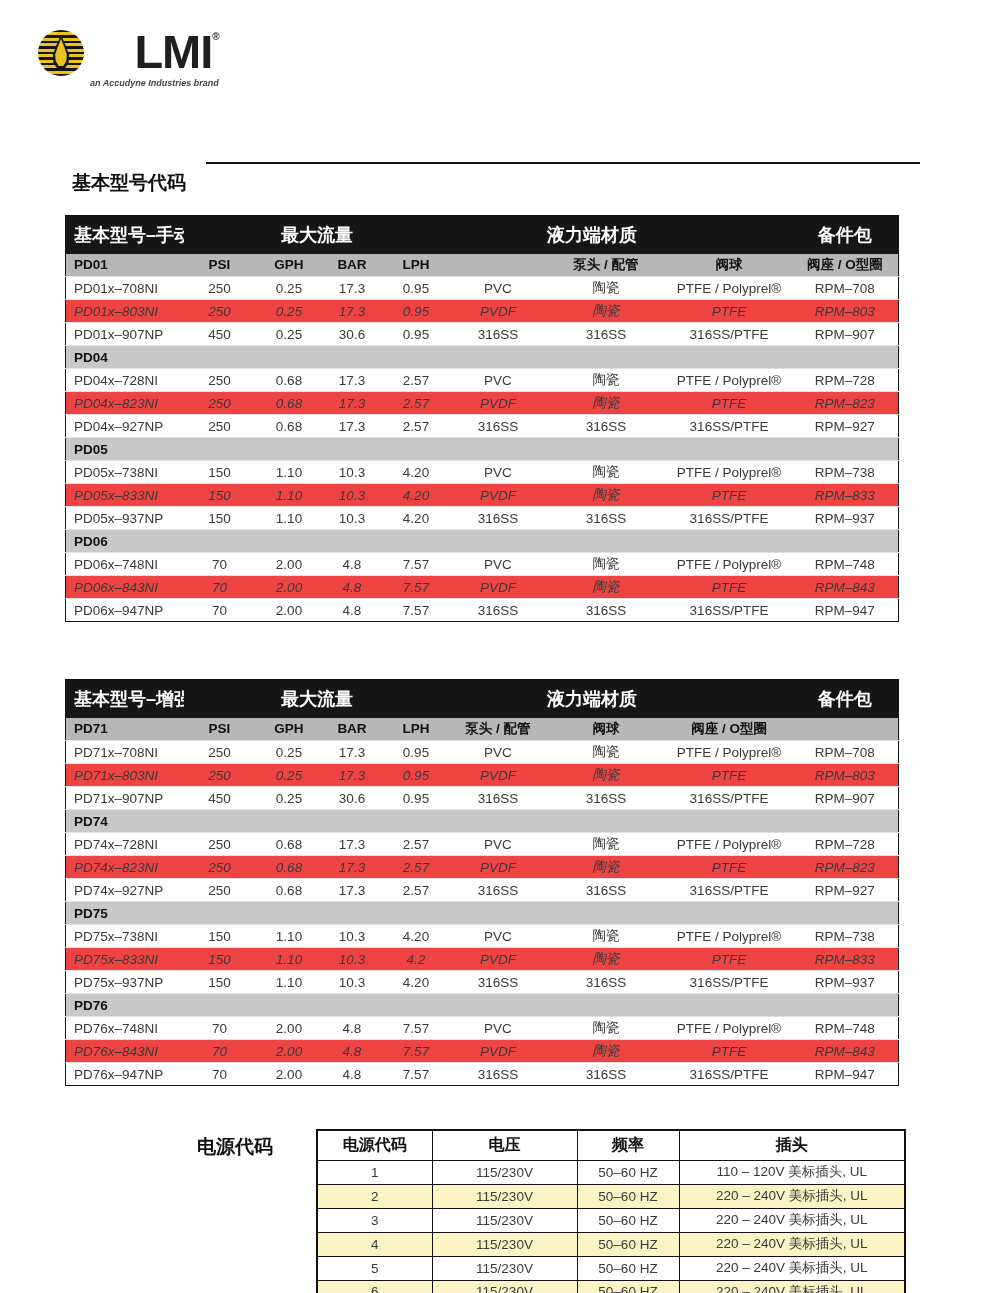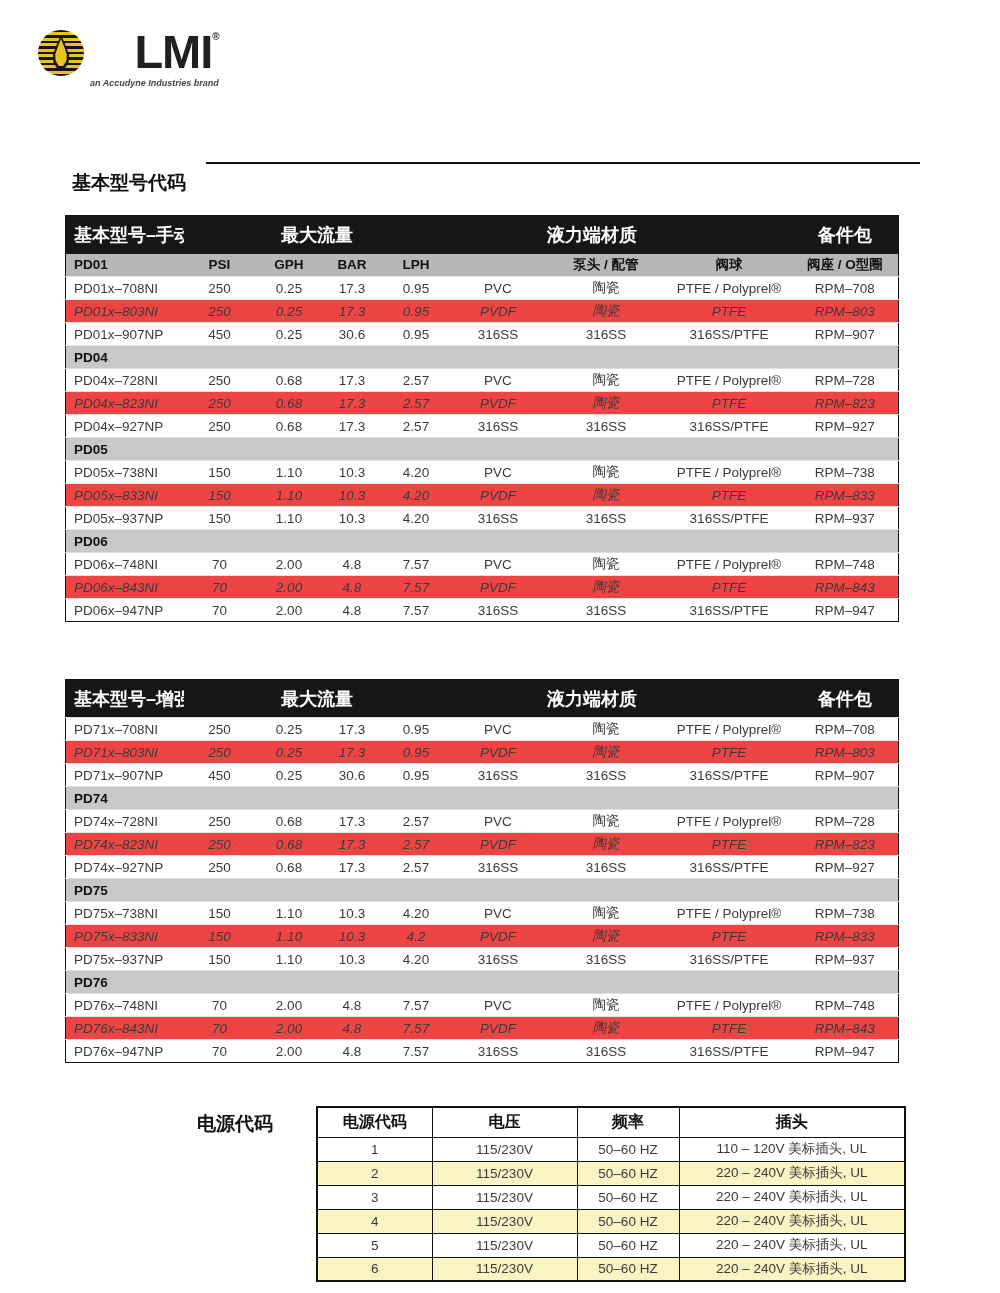--- a/index.html
+++ b/index.html
@@ -291,20 +291,31 @@
     <col style="width:121px">
       <col style="width:125px">
       <col style="width:107px">
   </colgroup>
   <thead>
     <tr class="main">
       <th>基本型号–增强版</th>
       <th colspan="4">最大流量</th>
       <th colspan="3" class="mat">液力端材质</th>
       <th>备件包</th>
+    </tr>
+    <tr class="sub">
+      <th>PD71</th>
+      <th>PSI</th>
+      <th>GPH</th>
+      <th>BAR</th>
+      <th>LPH</th>
+      <th>泵头 / 配管</th>
+      <th>阀球</th>
+      <th>阀座 / O型圈</th>
+      <th></th>
     </tr>
   </thead>
   <tbody>
       <tr>
         <td>PD71x–708NI</td>
         <td>250</td>
         <td>0.25</td>
         <td>17.3</td>
         <td>0.95</td>
         <td>PVC</td>

